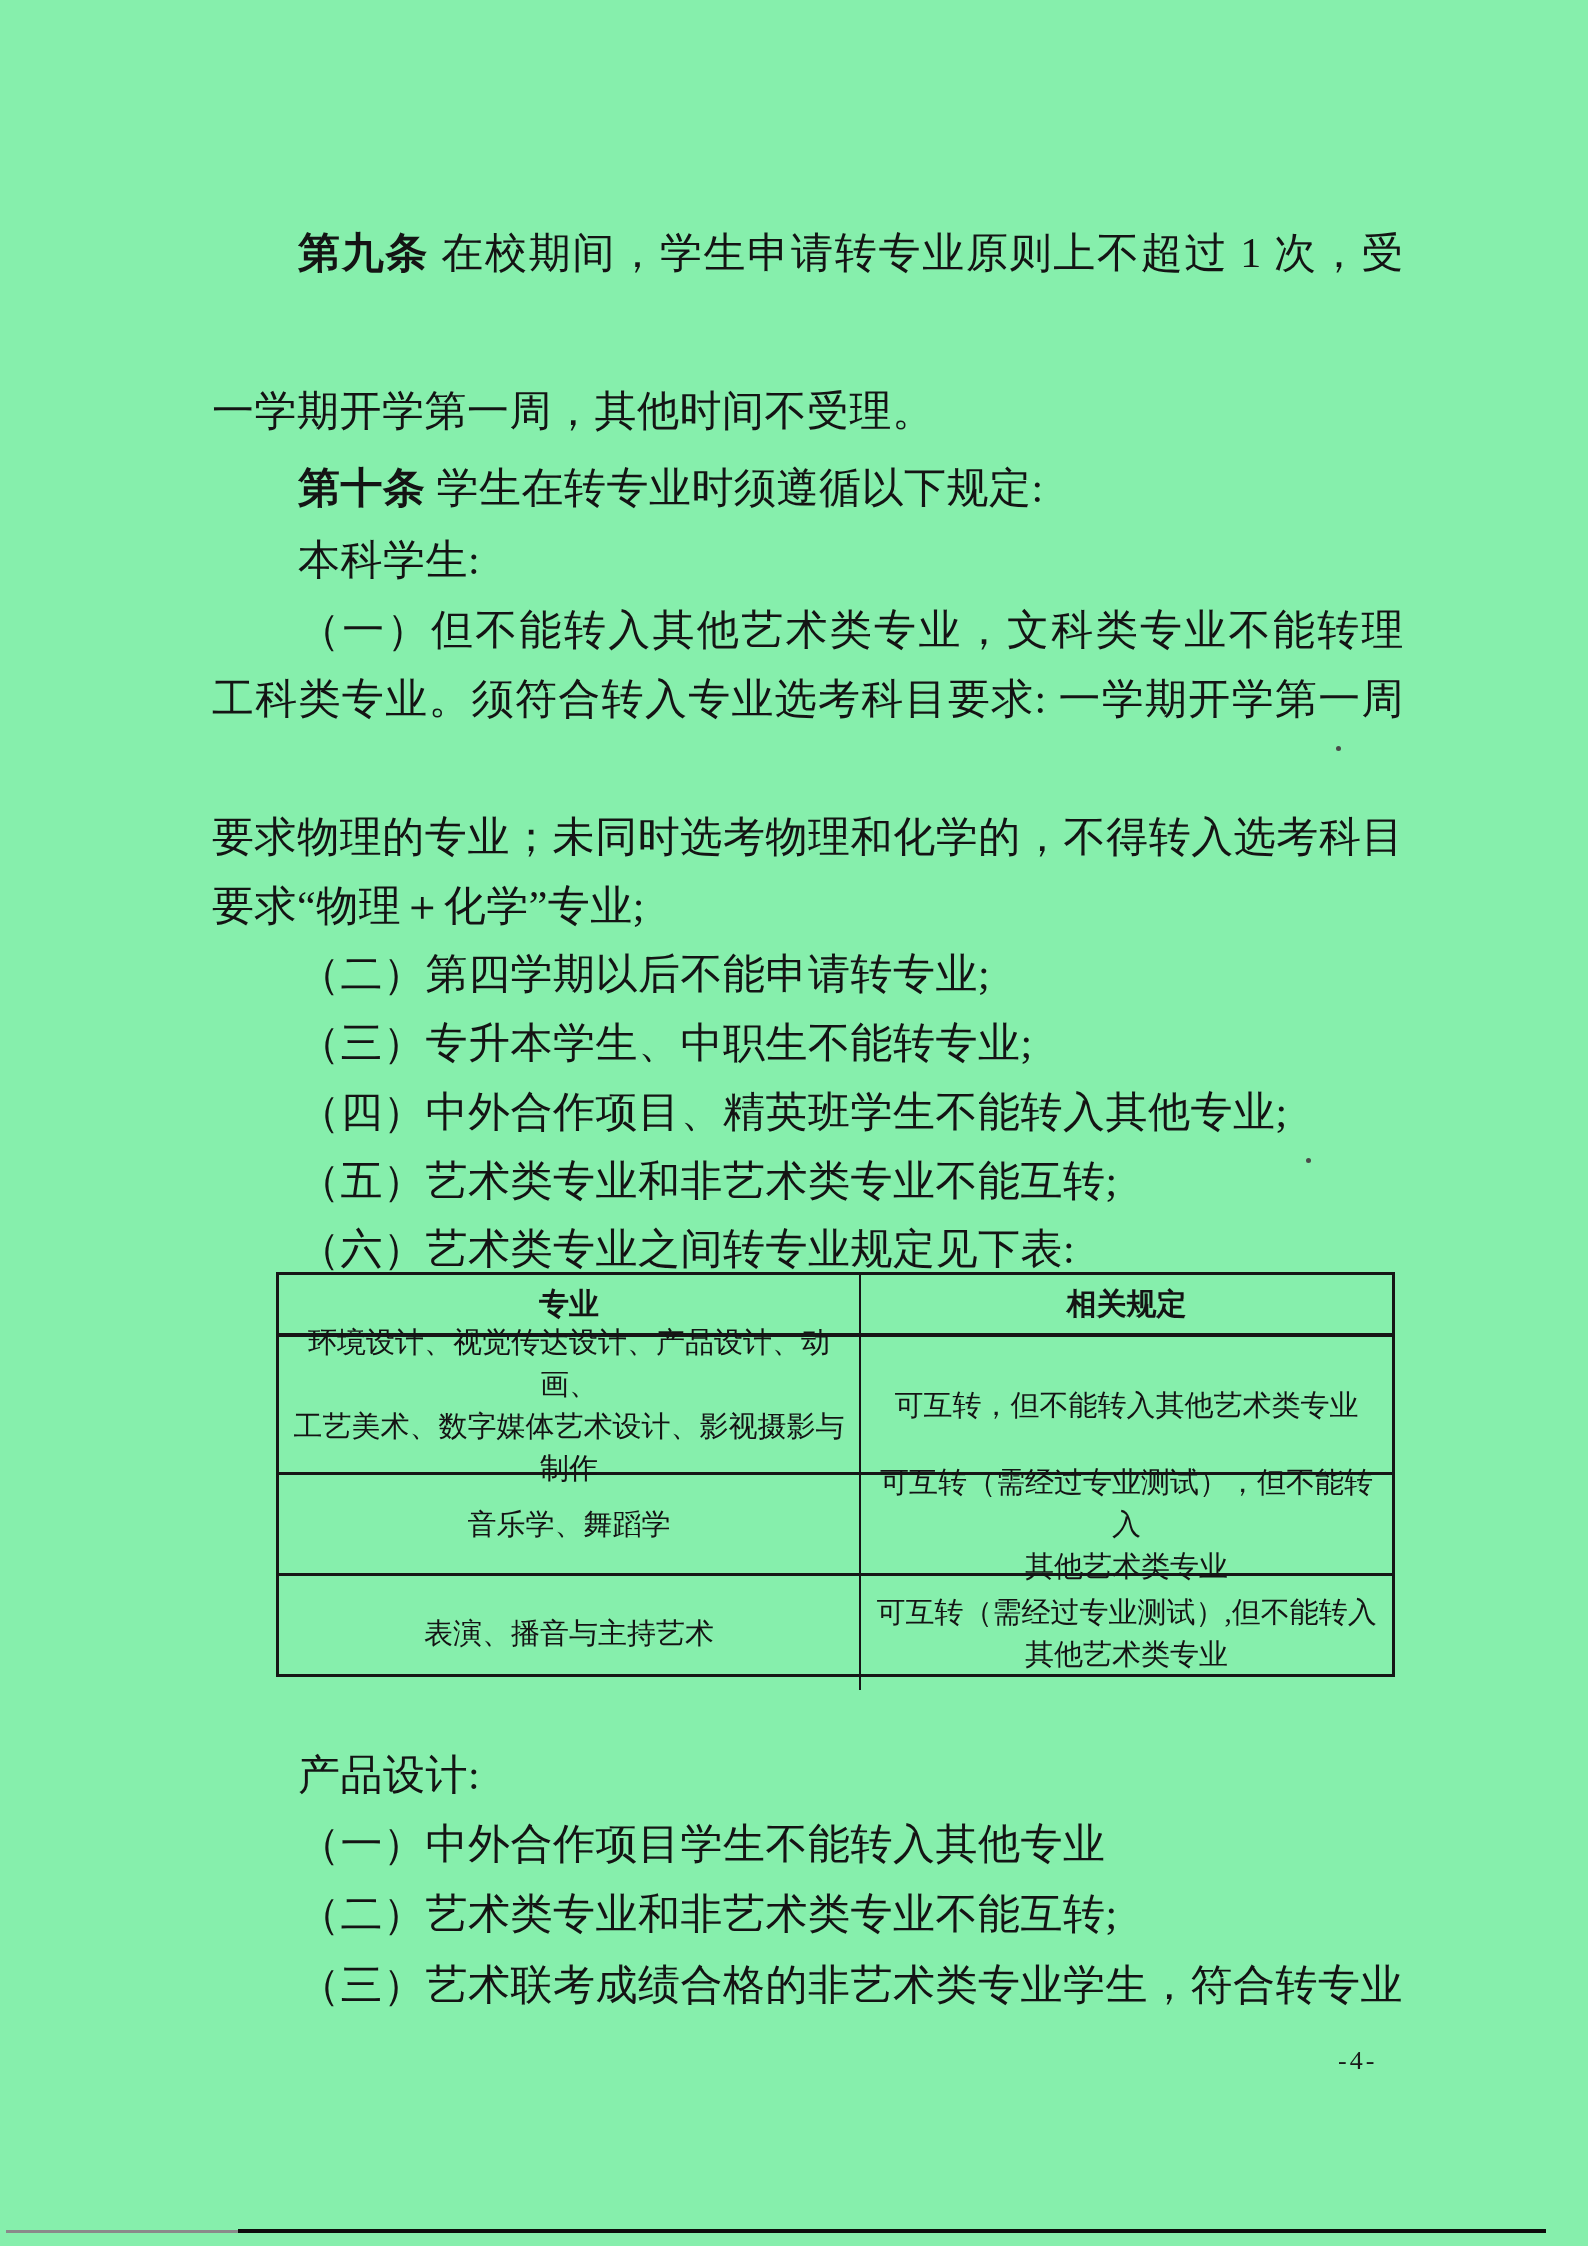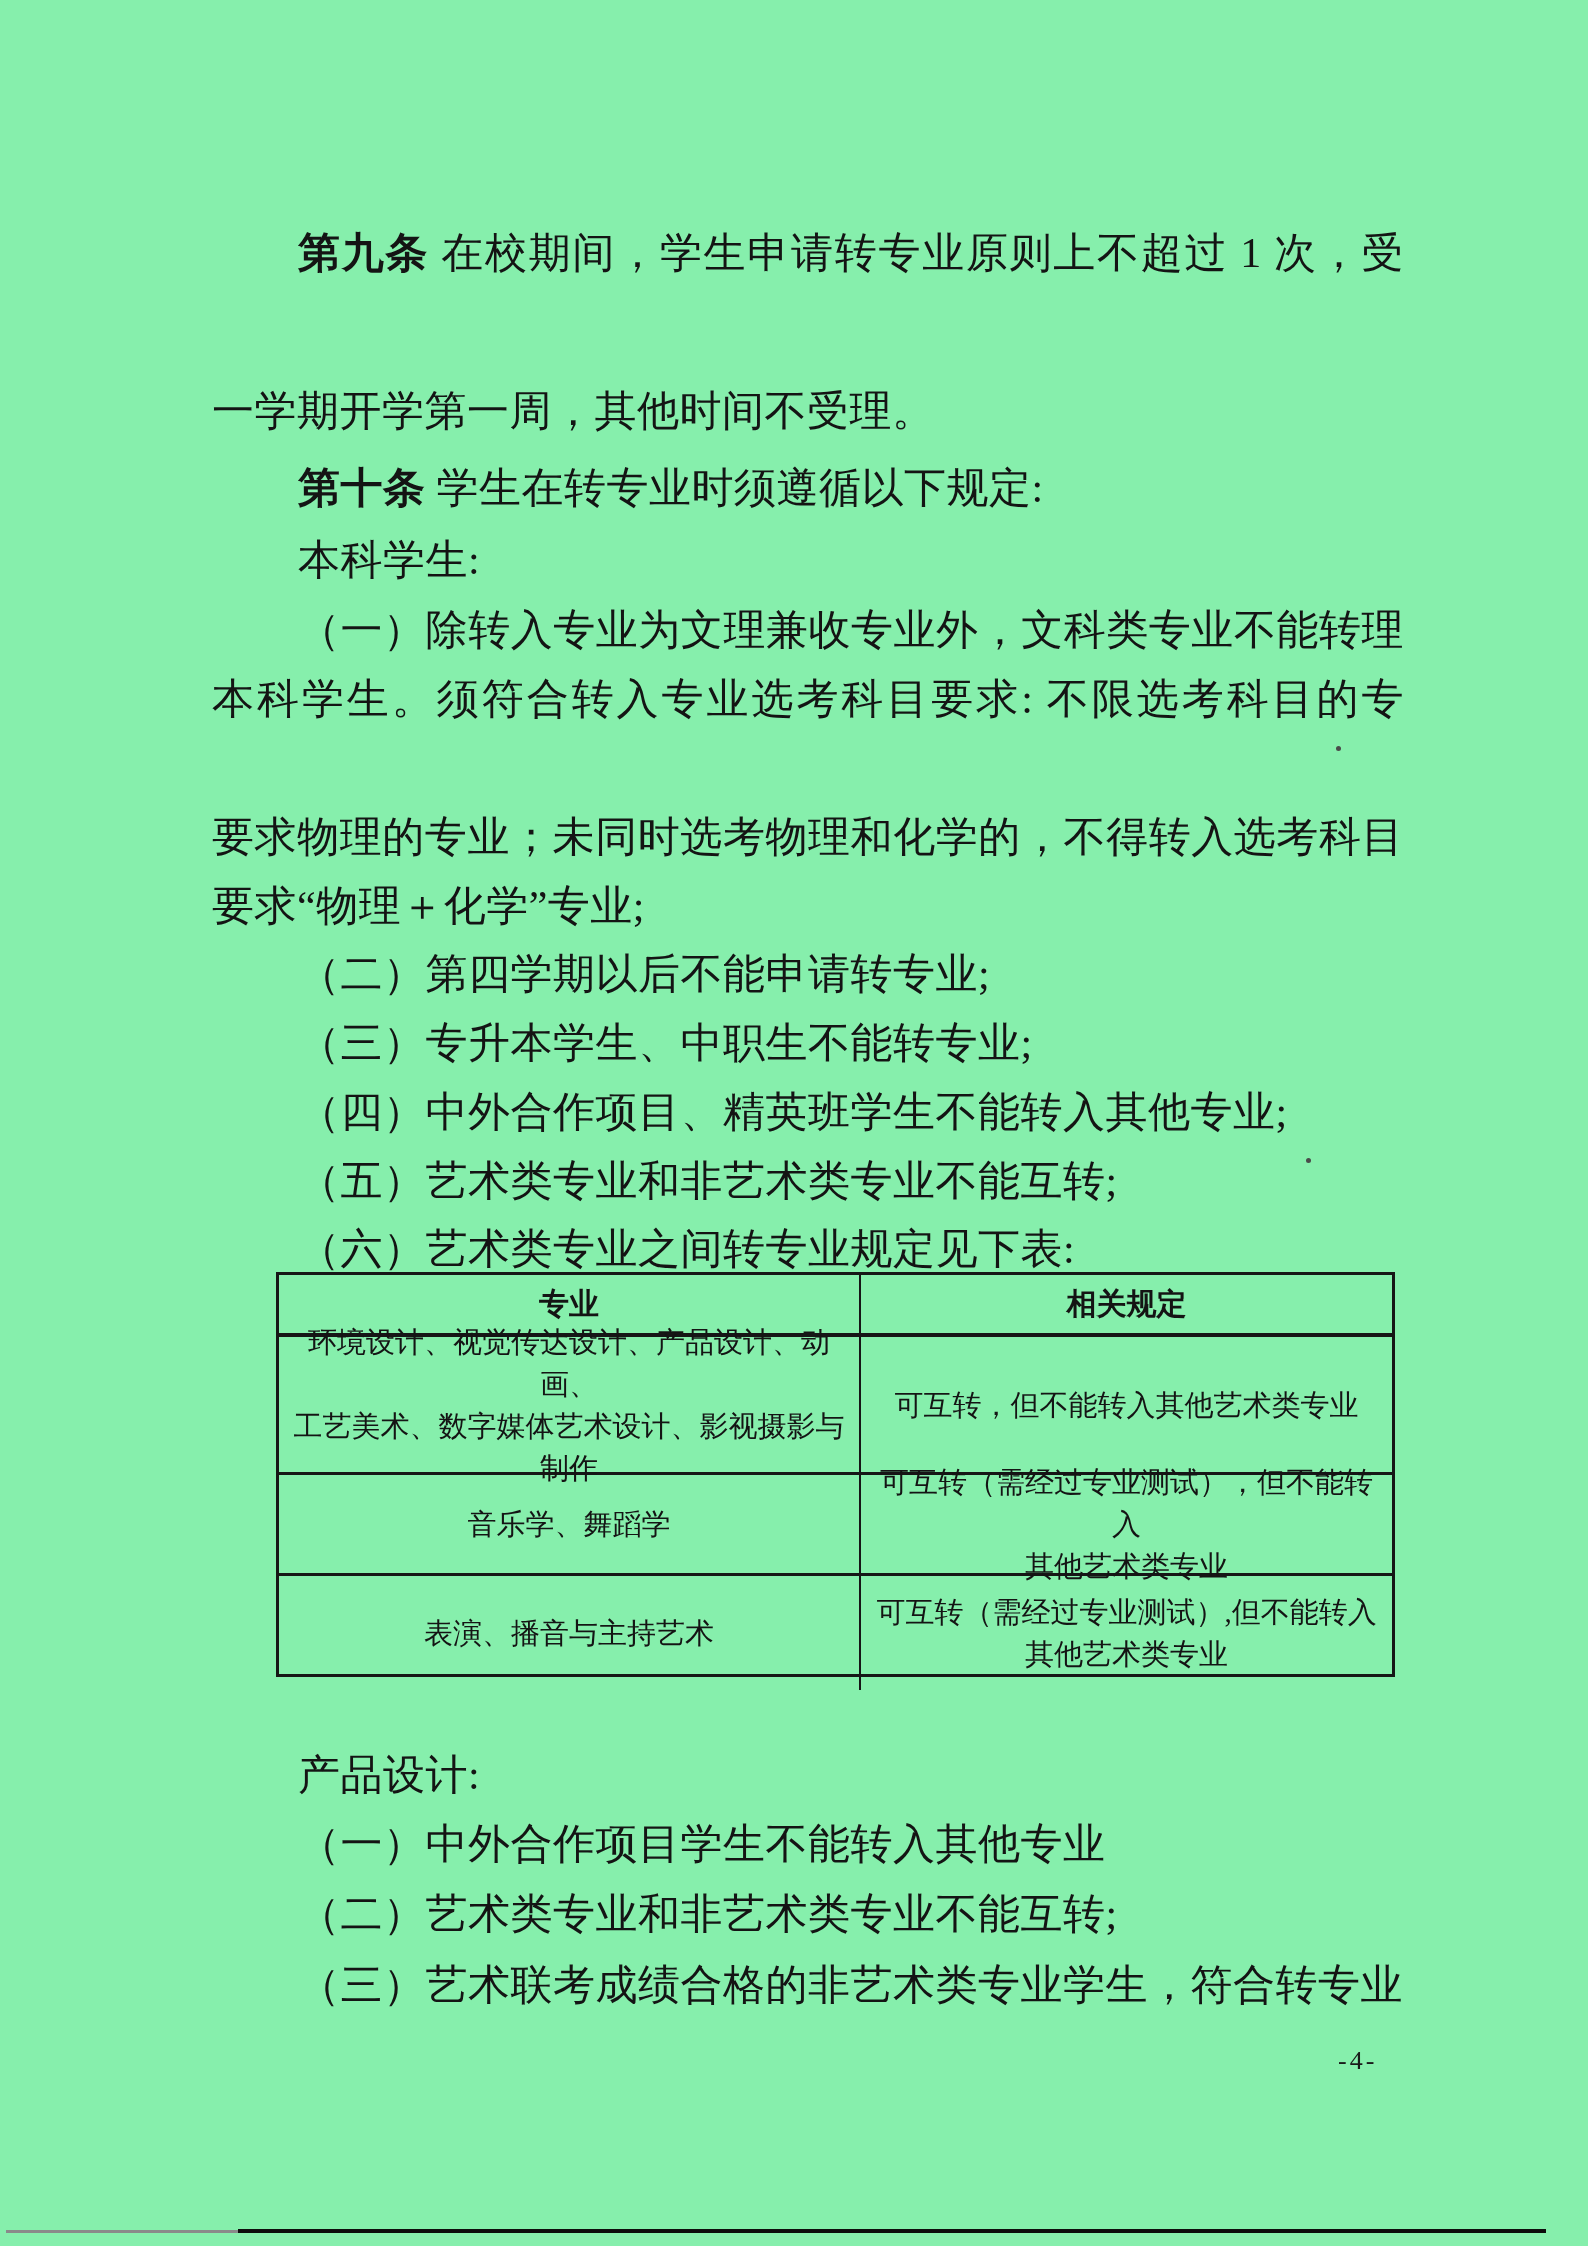--- a/index.html
+++ b/index.html
@@ -79,22 +79,22 @@
 <body>
 
 <div class="page">
 
   <div class="line indent j" style="top:226px"><span class="lead">第九条</span><span> 在校期间，学生申请转专业原则上不超过 1 次，受</span></div>
   <div class="line" style="top:384px">一学期开学第一周，其他时间不受理。</div>
 
   <div class="line indent" style="top:461px"><span class="lead">第十条</span><span> 学生在转专业时须遵循以下规定:</span></div>
 
   <div class="line indent" style="top:533px">本科学生:</div>
-  <div class="line indent j" style="top:603px">（一）除转入专业为文理兼收专业外，文科类专业不能转理</div>
-  <div class="line j" style="top:672px">本科学生。须符合转入专业选考科目要求: 不限选考科目的专</div>
+  <div class="line indent j" style="top:603px">（一）但不能转入其他艺术类专业，文科类专业不能转理</div>
+  <div class="line j" style="top:672px">工科类专业。须符合转入专业选考科目要求: 一学期开学第一周</div>
   <div class="line j" style="top:810px">要求物理的专业；未同时选考物理和化学的，不得转入选考科目</div>
   <div class="line" style="top:879px">要求“物理＋化学”专业;</div>
   <div class="line indent" style="top:947px">（二）第四学期以后不能申请转专业;</div>
   <div class="line indent" style="top:1016px">（三）专升本学生、中职生不能转专业;</div>
   <div class="line indent" style="top:1085px">（四）中外合作项目、精英班学生不能转入其他专业;</div>
   <div class="line indent" style="top:1154px">（五）艺术类专业和非艺术类专业不能互转;</div>
   <div class="line indent" style="top:1222px">（六）艺术类专业之间转专业规定见下表:</div>
 
   <div class="rtable">
     <div class="cell th col1">专业</div>

